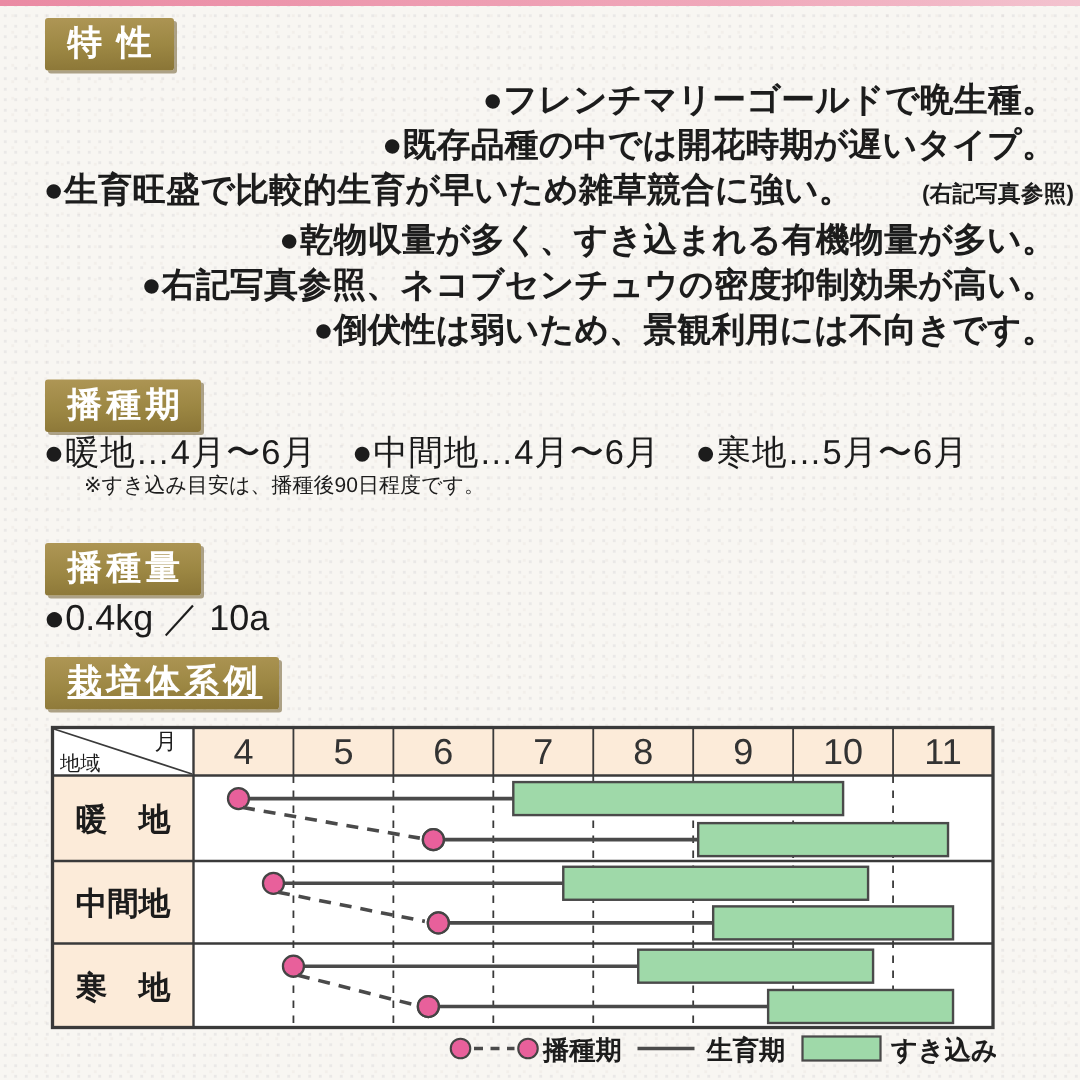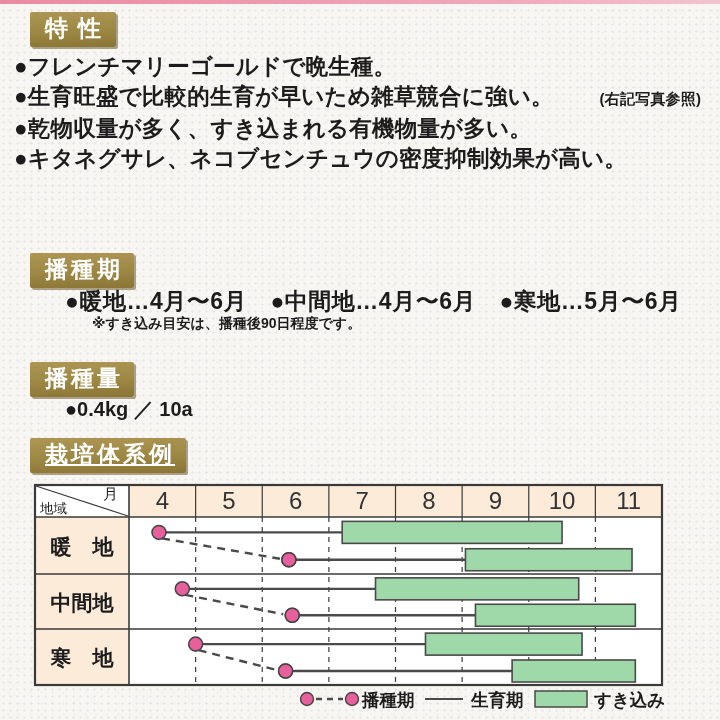--- a/index.html
+++ b/index.html
@@ -24,49 +24,51 @@
   .gold-label{
     position:absolute;display:inline-block;
     background:linear-gradient(178deg,#ae9655 0%,#9c8743 55%,#8a7536 100%);
     color:#ffffff;font-weight:700;font-size:23px;line-height:23px;
     padding:5px 13px 7px 15px;border-radius:2px;
     box-shadow:2px 2px 0 rgba(95,75,25,0.5);
     white-space:nowrap;
   }
   .ls-wide{letter-spacing:10px;padding-right:5px;}
   .ls-mid{letter-spacing:3px;padding-right:11px;}
-  .bullets{position:absolute;left:14px;top:52px;width:675px;}
+  .bullets{position:absolute;left:29px;top:52px;width:675px;text-align:right;}
   .bullet-line{
     font-size:22.5px;line-height:30px;font-weight:600;
     white-space:nowrap;letter-spacing:0.2px;
   }
   .bullet-note{font-size:15px;font-weight:600;margin-left:46px;}
   .text-line{
-    position:absolute;font-weight:700;white-space:nowrap;color:#1c1c1c;margin-left:36px;
+    position:absolute;font-weight:400;white-space:nowrap;color:#1c1c1c;
   }
   .regions-line{left:29px;top:286px;font-size:23px;letter-spacing:0.5px;}
   .note-line{left:56px;top:315px;font-size:14px;}
-  .amount-line{left:29px;top:396px;font-size:20px;}
+  .amount-line{left:29px;top:396px;font-size:24px;}
   .chart-wrap{position:absolute;left:33px;top:483px;}
   svg text{font-family:"Liberation Sans","DejaVu Sans",sans-serif;}
 </style>
 </head>
 <body>
 
 <div class="page">
   <div class="top-strip"></div>
 
   <div class="gold-label ls-wide" style="left:30px;top:12px;">
     <span>特性</span>
   </div>
   <div class="bullets">
       <div class="bullet-line">●フレンチマリーゴールドで晩生種。</div>
+      <div class="bullet-line">●既存品種の中では開花時期が遅いタイプ。</div>
       <div class="bullet-line">●生育旺盛で比較的生育が早いため雑草競合に強い。<span class="bullet-note">(右記写真参照)</span></div>
       <div class="bullet-line">●乾物収量が多く、すき込まれる有機物量が多い。</div>
-      <div class="bullet-line">●キタネグサレ、ネコブセンチュウの密度抑制効果が高い。</div>
+      <div class="bullet-line">●右記写真参照、ネコブセンチュウの密度抑制効果が高い。</div>
+      <div class="bullet-line">●倒伏性は弱いため、景観利用には不向きです。</div>
     </div>
 
   <div class="gold-label ls-mid" style="left:30px;top:253px;">
     <span>播種期</span>
   </div>
   <div class="text-line regions-line">●暖地…4月〜6月　●中間地…4月〜6月　●寒地…5月〜6月</div>
   <div class="text-line note-line">※すき込み目安は、播種後90日程度です。</div>
 
   <div class="gold-label ls-mid" style="left:30px;top:362px;">
     <span>播種量</span>

